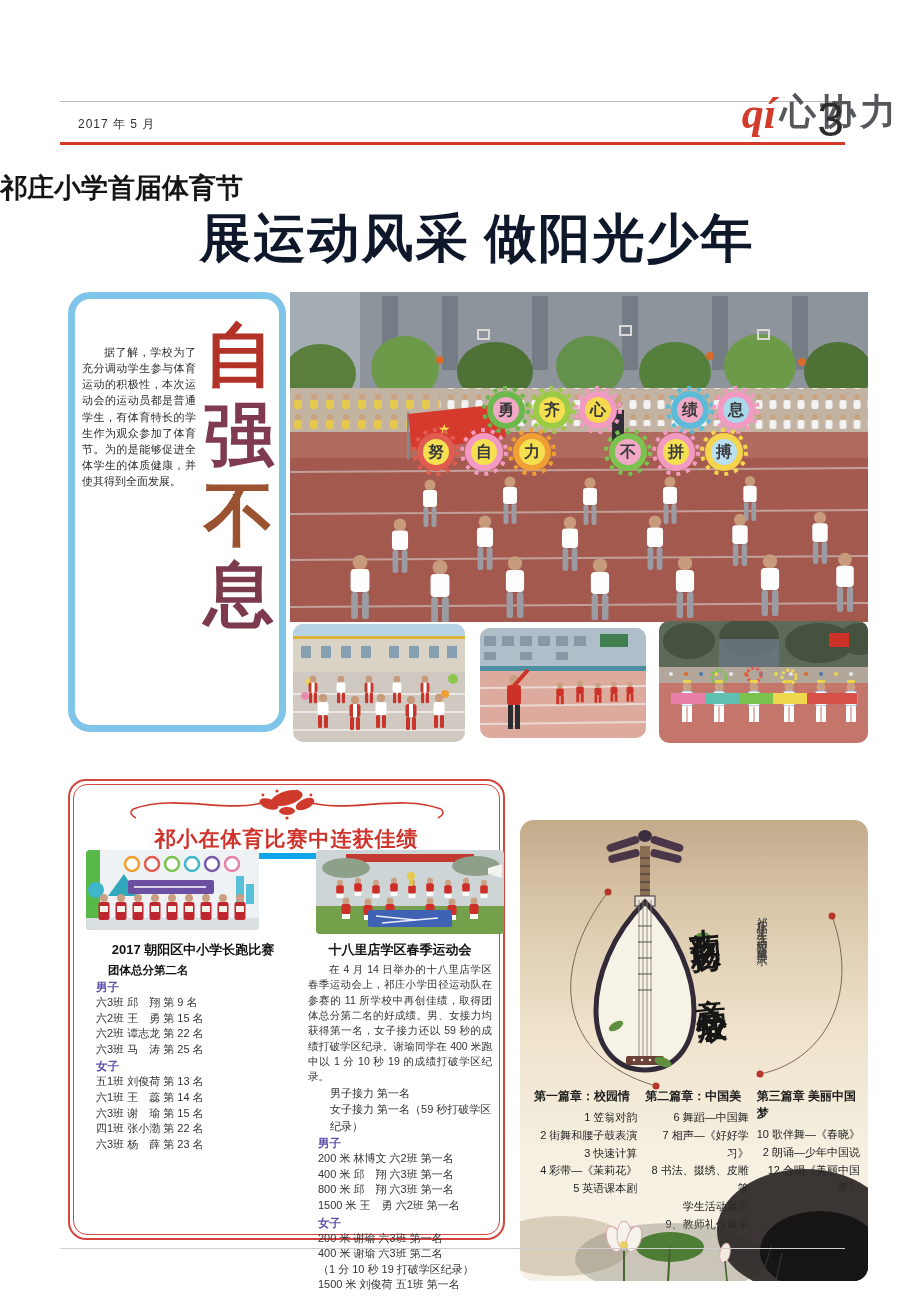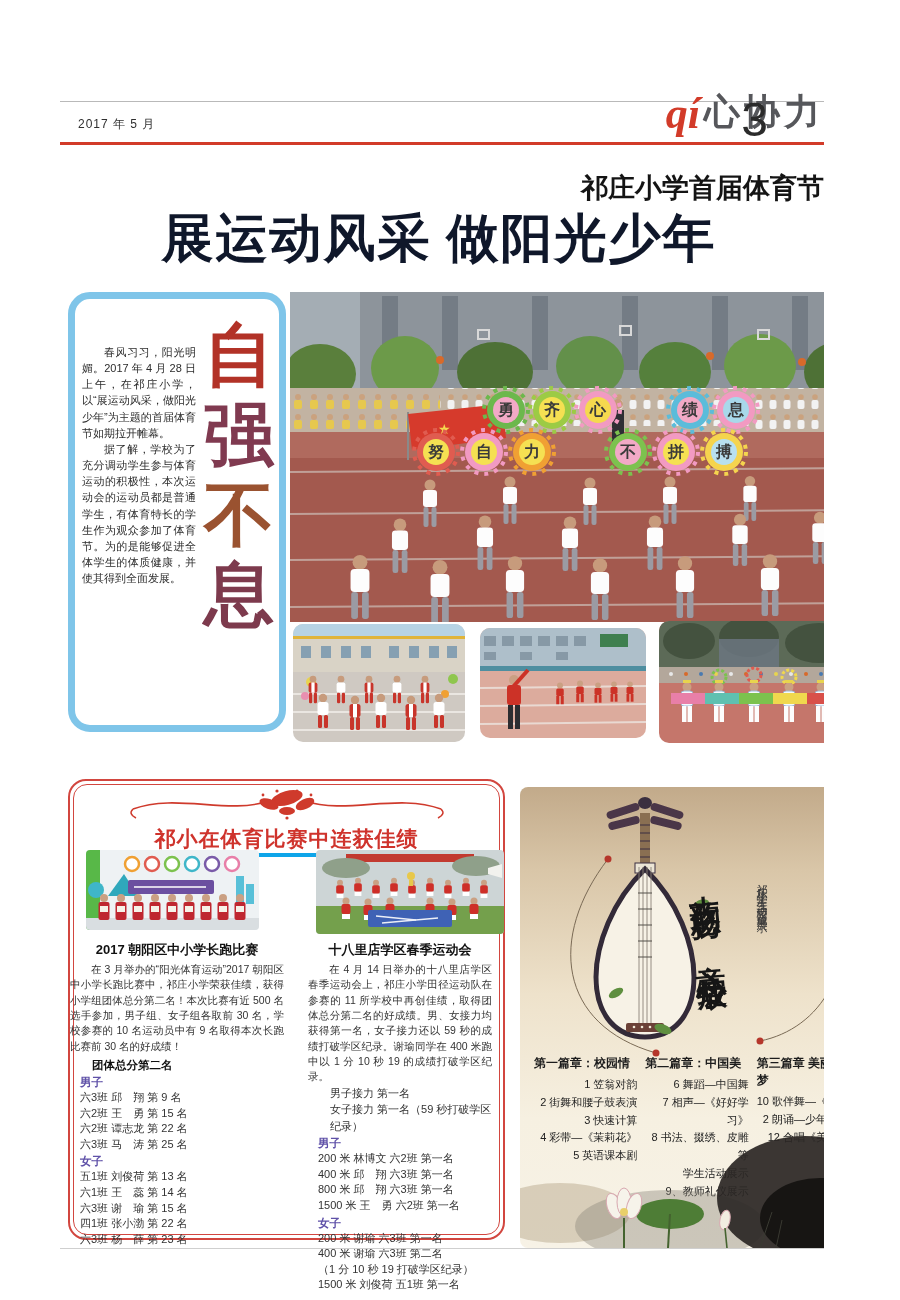--- a/index.html
+++ b/index.html
@@ -1,30 +1,30 @@
 <!DOCTYPE html>
 <html><head>
 <meta charset="utf-8">
 <style>
   html,body{margin:0;padding:0;background:#ffffff;}
-  .page{position:relative;width:824px;height:1300px;background:#fff;overflow:hidden;
+  .page{position:relative;width:900px;height:1300px;background:#fff;overflow:hidden;
         font-family:"Liberation Sans",sans-serif;color:#222;}
 
   
   .hr-top{position:absolute;left:60px;top:101px;width:785px;height:1px;background:#b9b9b9;}
   .hr-red{position:absolute;left:60px;top:142px;width:785px;height:3px;background:#d23b29;}
   .date{position:absolute;left:78px;top:116px;font-size:12px;color:#2f2f2f;letter-spacing:1px;}
   .masthead{position:absolute;left:0;top:92px;width:100%;text-align:right;line-height:1;}
   .masthead .qi{font-family:"Liberation Serif",serif;font-style:italic;font-weight:bold;
                 font-size:44px;color:#d23b29;margin-right:4px;vertical-align:-4px;}
   .masthead .rest{font-size:36px;font-weight:900;color:#56575b;letter-spacing:4px;}
   .pageno{position:absolute;right:56px;top:92px;font-size:48px;font-weight:300;color:#2b2b2b;}
 
   
-  .kicker{position:absolute;left:0;top:170px;width:100%;text-align:right;
+  .kicker{position:absolute;left:0;top:170px;width:100%;text-align:left;
           font-family:"Liberation Serif",serif;font-weight:bold;font-size:27px;color:#141414;}
   .bigtitle{position:absolute;left:0;top:204px;width:100%;text-align:center;
           font-family:"Liberation Serif",serif;font-weight:900;font-size:52px;color:#0f172a;letter-spacing:2px;padding-left:27px;}
 
   
   .leadbox{position:absolute;left:68px;top:292px;width:218px;height:440px;box-sizing:border-box;
            border:7px solid #7fc5e9;border-radius:22px;background:#fff;}
   .leadtext{position:absolute;left:82px;top:344px;width:114px;font-size:11px;line-height:1.47;
             color:#2c2c2c;text-align:justify;}
   .leadtext p{margin:0;text-indent:2em;}
@@ -41,34 +41,34 @@
   .stripC{left:659px;top:621px;width:209px;height:122px;}
 
   
   .panel{position:absolute;left:68px;top:779px;width:437px;height:461px;box-sizing:border-box;
          border:2px solid #d2463f;border-radius:18px;background:#fff;}
   .panel .inner-border{position:absolute;left:3px;top:3px;right:3px;bottom:3px;
          border:1px solid #d2463f;border-radius:14px;pointer-events:none;}
   .ornament{position:absolute;left:50%;top:4px;transform:translateX(-50%);}
   .panel-heading{position:absolute;left:0;top:44px;width:100%;text-align:center;}
   .panel-heading span{font-family:"Liberation Serif",serif;font-weight:bold;font-size:21px;
-         color:#cf332c;border-bottom:4px solid #0ea5e9;padding:0 6px 2px;letter-spacing:1px;}
+         color:#cf332c;border-bottom:6px solid #0ea5e9;padding:0 6px 2px;letter-spacing:1px;}
   .pphoto1{position:absolute;left:16px;top:69px;width:173px;height:80px;border-radius:4px;overflow:hidden;}
   .pphoto2{position:absolute;left:246px;top:69px;width:188px;height:84px;border-radius:4px;overflow:hidden;}
-  .col1{position:absolute;left:0;top:160px;width:214px;}
+  .col1{position:absolute;left:16px;top:160px;width:214px;}
   .col2{position:absolute;left:238px;top:160px;width:184px;}
   .art-title{text-align:center;font-weight:bold;font-size:13px;color:#111;margin:0 0 3px;}
   .art-body{font-size:10.5px;line-height:1.46;text-align:justify;color:#333;margin:0;text-indent:2em;}
   .subhead{font-weight:bold;font-size:11.5px;color:#111;margin:4px 0 1px;padding-left:22px;}
   .grp{font-weight:bold;font-size:11.5px;color:#5f51a8;margin:2px 0 0;padding-left:10px;}
   .row{font-size:11px;line-height:1.42;color:#333;padding-left:10px;}
   .relay{font-size:11px;line-height:1.5;color:#333;padding-left:22px;}
 
   
-  .poster{position:absolute;left:520px;top:787px;width:348px;height:461px;border-radius:8px;overflow:hidden;
+  .poster{position:absolute;left:520px;top:820px;width:348px;height:461px;border-radius:14px;overflow:hidden;
           background:linear-gradient(180deg,#c2aa8a 0%,#d9c6a8 18%,#eee2cb 45%,#f6f0e1 72%,#f7f2e6 100%);}
   .poster svg{position:absolute;}
   .calli{position:absolute;left:164px;top:84px;writing-mode:vertical-rl;
          font-family:"Liberation Serif",serif;font-weight:900;font-size:30px;color:#161616;
          letter-spacing:5px;transform:rotate(-5deg);}
   .calli .c2{margin-top:38px;}
   .subtitle-v{position:absolute;left:234px;top:88px;writing-mode:vertical-rl;
          font-size:11px;letter-spacing:3px;color:#3a3a3a;}
   .chapters{position:absolute;left:14px;top:268px;width:326px;display:flex;gap:8px;}
   .chapters .chcol{flex:1;}
@@ -88,21 +88,20 @@
     <span class="qi">qí</span><span class="rest">心协力</span>
   </div>
   <div class="pageno">3</div>
   <div class="hr-red"></div>
 
   <div class="kicker">祁庄小学首届体育节</div>
   <div class="bigtitle">展运动风采 做阳光少年</div>
 
   <div class="leadbox"></div>
   <div class="leadtext">
-    <p>春风习习，阳光明媚。2017 年 4 月 28 日上午，在祁庄小学，以“展运动风采，做阳光少年”为主题的首届体育节如期拉开帷幕。</p>
     <p>据了解，学校为了充分调动学生参与体育运动的积极性，本次运动会的运动员都是普通学生，有体育特长的学生作为观众参加了体育节。为的是能够促进全体学生的体质健康，并使其得到全面发展。</p>
   </div>
   <div class="motto">
     <span class="vc0">自</span>
     <span class="vc1">强</span>
     <span class="vc2">不</span>
     <span class="vc3">息</span>
   </div>
 
   <div class="photo-main">
@@ -682,21 +681,20 @@
         <g stroke="#fff" stroke-width="1.4" opacity="0.9">
             <line x1="60" y1="66" x2="100" y2="70"></line>
             <line x1="66" y1="73" x2="122" y2="68"></line>
           </g>
         <polygon points="172,18 186,14 186,28 172,24" fill="#f2f2ee"></polygon>
       </svg>
     </div>
 
     <div class="col1">
       <p class="art-title">2017 朝阳区中小学长跑比赛</p>
-      <p class="art-body">在 3 月举办的“阳光体育运动”2017 朝阳区中小学长跑比赛中，祁庄小学荣获佳绩，获得小学组团体总分第二名！本次比赛有近 500 名选手参加，男子组、女子组各取前 30 名，学校参赛的 10 名运动员中有 9 名取得本次长跑比赛前 30 名的好成绩！</p>
       <p class="subhead">团体总分第二名</p>
       <p class="grp">男子</p>
       <div class="row">六3班 邱　翔 第 9 名</div>
       <div class="row">六2班 王　勇 第 15 名</div>
       <div class="row">六2班 谭志龙 第 22 名</div>
       <div class="row">六3班 马　涛 第 25 名</div>
       <p class="grp">女子</p>
       <div class="row">五1班 刘俊荷 第 13 名</div>
       <div class="row">六1班 王　蕊 第 14 名</div>
       <div class="row">六3班 谢　瑜 第 15 名</div>

